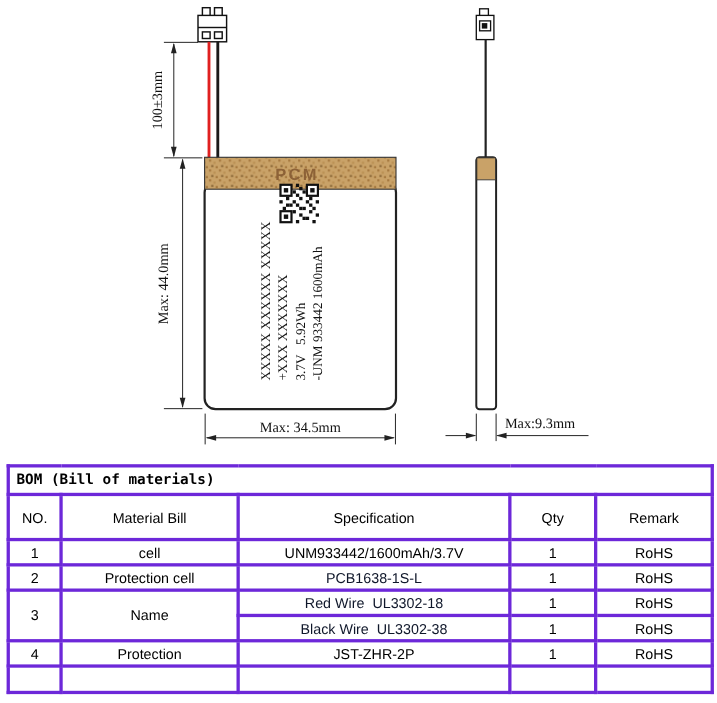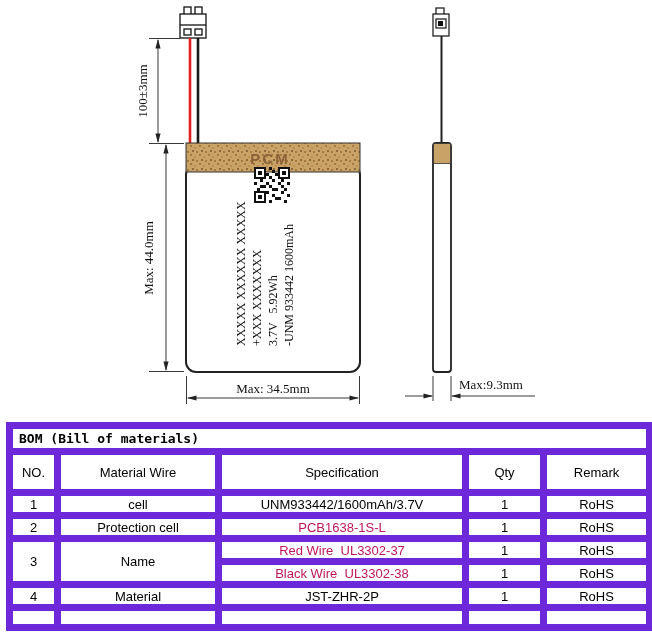--- a/index.html
+++ b/index.html
@@ -10,28 +10,28 @@
   .pcm-text{font-family:"Liberation Sans",sans-serif;font-size:15px;font-weight:bold;
             fill:#8a5f35;letter-spacing:2px;opacity:.95;}
   .dimline{stroke:#222;stroke-width:.9;fill:none;}
   .arrow{fill:#222;stroke:none;}
   #battery-label{position:absolute;left:181px;top:228px;width:170px;height:66px;
                  transform:rotate(-90deg);font-family:"Liberation Serif",serif;
                  font-size:12px;line-height:16px;color:#111;}
   #battery-label div{white-space:pre;}
   #bom{position:absolute;left:6px;top:422px;width:640px;height:209px;
        border-collapse:collapse;table-layout:fixed;font-size:13px;border:2px solid #000;}
-  #bom td{border:7px solid #6d28d9;text-align:center;vertical-align:middle;padding:0 4px;overflow:hidden;}
+  #bom td{border:3px solid #6d28d9;text-align:center;vertical-align:middle;padding:0 4px;overflow:hidden;}
   #bom td.title-cell{text-align:left;font-family:"DejaVu Sans Mono",monospace;
                      font-weight:bold;font-size:13px;padding-left:6px;}
   #bom tr.title-row{height:26px;}
   #bom tr.header-row{height:41px;}
   #bom tr.data-row{height:23px;}
   .spec{white-space:pre;}
-  .blue{color:#be185d;}
+  .blue{color:#0f172a;}
 </style>
 </head>
 <body>
 
 <div id="canvas">
 
   <svg id="drawing" width="652" height="422" viewBox="0 0 652 422">
     <defs>
       <pattern id="speckle" width="9" height="9" patternUnits="userSpaceOnUse">
         <rect width="9" height="9" fill="#c9a268"></rect>
@@ -159,21 +159,21 @@
         <col style="width:247px">
       <col style="width:78px">
         <col style="width:106px">
     </colgroup>
     <tbody>
         <tr class="title-row">
       <td class="title-cell" colspan="5">BOM (Bill of materials)</td>
     </tr>
     <tr class="header-row">
       <td>NO.</td>
-      <td>Material Wire</td>
+      <td>Material Bill</td>
       <td>Specification</td>
       <td>Qty</td>
       <td>Remark</td>
     </tr>
     <tr class="data-row">
       <td>1</td>
       <td>cell</td>
       <td class="spec">UNM933442/1600mAh/3.7V</td>
       <td>1</td>
       <td>RoHS</td>
@@ -181,32 +181,32 @@
     <tr class="data-row">
       <td>2</td>
       <td>Protection cell</td>
       <td class="spec blue">PCB1638-1S-L</td>
       <td>1</td>
       <td>RoHS</td>
     </tr>
     <tr class="data-row">
       <td rowspan="2">3</td>
       <td rowspan="2">Name</td>
-      <td class="spec blue">Red Wire  UL3302-37</td>
+      <td class="spec blue">Red Wire  UL3302-18</td>
       <td>1</td>
       <td>RoHS</td>
     </tr>
     <tr class="data-row">
       <td class="spec blue">Black Wire  UL3302-38</td>
       <td>1</td>
       <td>RoHS</td>
     </tr>
     <tr class="data-row">
       <td>4</td>
-      <td>Material</td>
+      <td>Protection</td>
       <td class="spec">JST-ZHR-2P</td>
       <td>1</td>
       <td>RoHS</td>
     </tr>
     <tr>
       <td></td>
       <td></td>
       <td></td>
       <td></td>
       <td></td>

